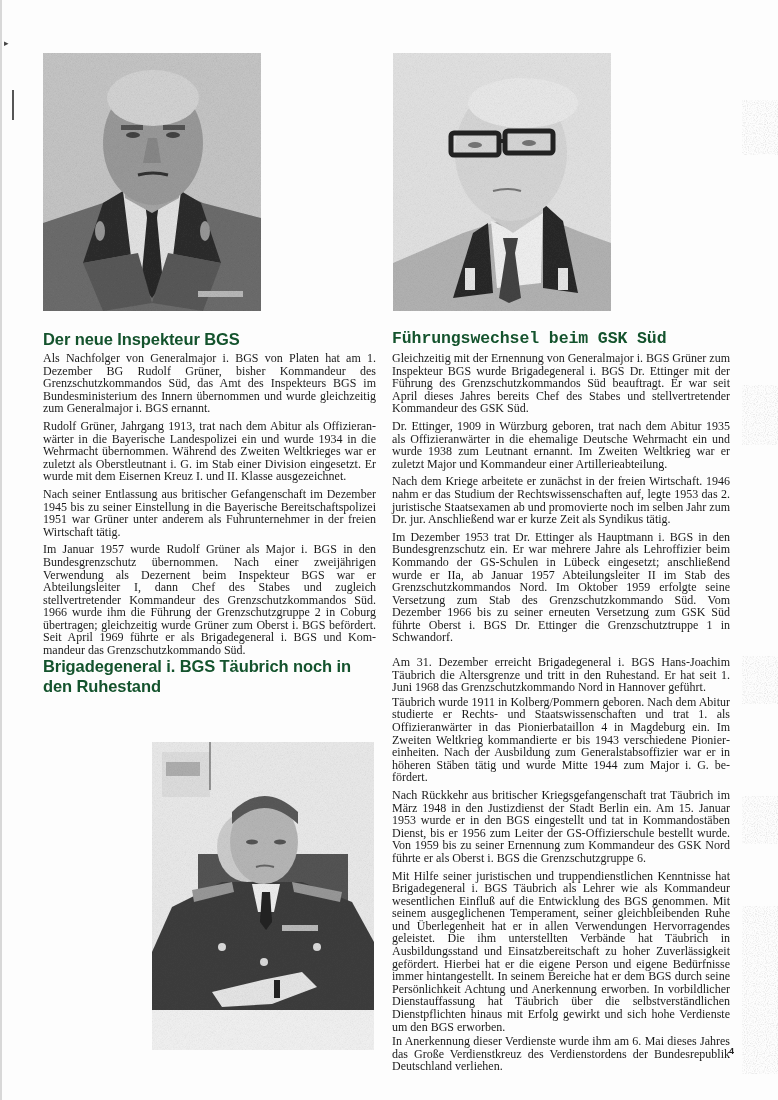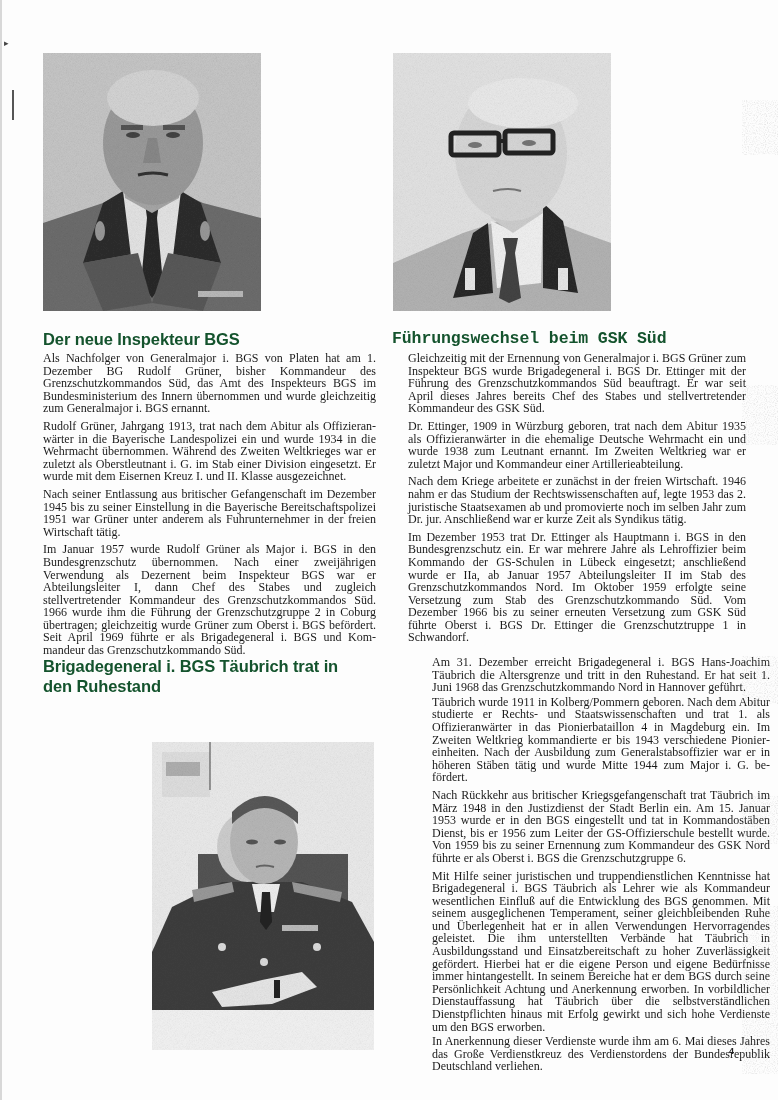--- a/index.html
+++ b/index.html
@@ -124,28 +124,28 @@
   <h2 class="headline" style="left:43px; top:329px; width:340px;">Der neue Inspekteur BGS</h2>
   <h2 class="headline" style="left:392px; top:329px; width:360px;font-family:Liberation Mono, monospace;">Führungswechsel beim GSK Süd</h2>
 
   <div class="col" style="left:43px; top:352px; width:333px;">
     <p>Als Nachfolger von Generalmajor i. BGS von Platen hat am 1. Dezember BG Rudolf Grüner, bisher Kommandeur des Grenzschutzkommandos Süd, das Amt des Inspekteurs BGS im Bundesministerium des Innern übernommen und wurde gleichzeitig zum Generalmajor i. BGS ernannt.</p>
     <p>Rudolf Grüner, Jahrgang 1913, trat nach dem Abitur als Offizieran­wärter in die Bayerische Landespolizei ein und wurde 1934 in die Wehrmacht übernommen. Während des Zweiten Weltkrieges war er zuletzt als Oberstleutnant i. G. im Stab einer Division eingesetzt. Er wurde mit dem Eisernen Kreuz I. und II. Klasse ausgezeichnet.</p>
     <p>Nach seiner Entlassung aus britischer Gefangenschaft im Dezember 1945 bis zu seiner Einstellung in die Bayerische Bereitschaftspolizei 1951 war Grüner unter anderem als Fuhrunternehmer in der freien Wirtschaft tätig.</p>
     <p>Im Januar 1957 wurde Rudolf Grüner als Major i. BGS in den Bundes­grenzschutz übernommen. Nach einer zweijährigen Verwendung als Dezernent beim Inspekteur BGS war er Abteilungsleiter I, dann Chef des Stabes und zugleich stellvertretender Kommandeur des Grenzschutz­kommandos Süd. 1966 wurde ihm die Führung der Grenzschutzgruppe 2 in Coburg übertragen; gleichzeitig wurde Grüner zum Oberst i. BGS befördert. Seit April 1969 führte er als Brigadegeneral i. BGS und Kom­mandeur das Grenzschutzkommando Süd.</p>
   </div>
 
-  <div class="col" style="left:392px; top:352px; width:338px;margin-left:16px;">
+  <div class="col" style="left:392px; top:352px; width:338px;">
     <p>Gleichzeitig mit der Ernennung von Generalmajor i. BGS Grüner zum Inspekteur BGS wurde Brigadegeneral i. BGS Dr. Ettinger mit der Füh­rung des Grenzschutzkommandos Süd beauftragt. Er war seit April dieses Jahres bereits Chef des Stabes und stellvertretender Kommandeur des GSK Süd.</p>
     <p>Dr. Ettinger, 1909 in Würzburg geboren, trat nach dem Abitur 1935 als Offizieranwärter in die ehemalige Deutsche Wehrmacht ein und wurde 1938 zum Leutnant ernannt. Im Zweiten Weltkrieg war er zuletzt Major und Kommandeur einer Artillerieabteilung.</p>
     <p>Nach dem Kriege arbeitete er zunächst in der freien Wirtschaft. 1946 nahm er das Studium der Rechtswissenschaften auf, legte 1953 das 2. juristische Staatsexamen ab und promovierte noch im selben Jahr zum Dr. jur. Anschließend war er kurze Zeit als Syndikus tätig.</p>
     <p>Im Dezember 1953 trat Dr. Ettinger als Hauptmann i. BGS in den Bundesgrenzschutz ein. Er war mehrere Jahre als Lehroffizier beim Kommando der GS-Schulen in Lübeck eingesetzt; anschließend wurde er IIa, ab Januar 1957 Abteilungsleiter II im Stab des Grenzschutz­kommandos Nord. Im Oktober 1959 erfolgte seine Versetzung zum Stab des Grenzschutzkommando Süd. Vom Dezember 1966 bis zu seiner erneuten Versetzung zum GSK Süd führte Oberst i. BGS Dr. Ettinger die Grenzschutztruppe 1 in Schwandorf.</p>
   </div>
 
-  <h2 class="headline" style="left:43px; top:656px; width:320px;">Brigadegeneral i. BGS Täubrich trat in den Ruhestand</h2>
+  <h2 class="headline" style="left:43px; top:656px; width:320px;">Brigadegeneral i. BGS Täubrich noch in den Ruhestand</h2>
 
   <div class="photo" style="left:152px; top:742px; width:222px; height:308px;">
     <svg viewBox="0 0 222 308" preserveAspectRatio="none">
       <defs>
         <filter id="grain3">
             <feTurbulence type="fractalNoise" baseFrequency="1.4" numOctaves="1"></feTurbulence>
             <feColorMatrix type="saturate" values="0"></feColorMatrix>
             <feComponentTransfer>
               <feFuncA type="table" tableValues="0 0.3"></feFuncA>
             </feComponentTransfer>
@@ -183,21 +183,21 @@
         <path d="M80 82 Q112 50 146 82 L146 70 Q112 38 80 70 Z" fill="#5a5a5a"></path>
         <ellipse cx="100" cy="100" rx="6" ry="2.5" fill="#555"></ellipse>
         <ellipse cx="128" cy="100" rx="6" ry="2.5" fill="#555"></ellipse>
         <path d="M104 125 Q112 122 122 125" stroke="#666" stroke-width="2" fill="none"></path>
 
         <rect x="0" y="268" width="222" height="40" fill="#f4f4f4"></rect>
       </g>
     </svg>
   </div>
 
-  <div class="col" style="left:392px; top:656px; width:338px;margin-left:40px;">
+  <div class="col" style="left:392px; top:656px; width:338px;">
     <p style="margin-bottom:2px;">Am 31. Dezember erreicht Brigadegeneral i. BGS Hans-Joachim Täubrich die Altersgrenze und tritt in den Ruhestand. Er hat seit 1. Juni 1968 das Grenzschutzkommando Nord in Hannover geführt.</p>
     <p>Täubrich wurde 1911 in Kolberg/Pommern geboren. Nach dem Abitur studierte er Rechts- und Staatswissenschaften und trat 1. als Offizieranwärter in das Pionierbataillon 4 in Magdeburg ein. Im Zweiten Weltkrieg kommandierte er bis 1943 verschiedene Pionier­einheiten. Nach der Ausbildung zum Generalstabsoffizier war er in höheren Stäben tätig und wurde Mitte 1944 zum Major i. G. be­fördert.</p>
     <p>Nach Rückkehr aus britischer Kriegsgefangenschaft trat Täubrich im März 1948 in den Justizdienst der Stadt Berlin ein. Am 15. Januar 1953 wurde er in den BGS eingestellt und tat in Kommandostäben Dienst, bis er 1956 zum Leiter der GS-Offizierschule bestellt wurde. Von 1959 bis zu seiner Ernennung zum Kommandeur des GSK Nord führte er als Oberst i. BGS die Grenzschutzgruppe 6.</p>
     <p style="margin-bottom:2px;">Mit Hilfe seiner juristischen und truppendienstlichen Kenntnisse hat Brigadegeneral i. BGS Täubrich als Lehrer wie als Kommandeur wesent­lichen Einfluß auf die Entwicklung des BGS genommen. Mit seinem aus­geglichenen Temperament, seiner gleichbleibenden Ruhe und Überlegen­heit hat er in allen Verwendungen Hervorragendes geleistet. Die ihm unterstellten Verbände hat Täubrich in Ausbildungsstand und Einsatz­bereitschaft zu hoher Zuverlässigkeit gefördert. Hierbei hat er die eigene Person und eigene Bedürfnisse immer hintangestellt. In seinem Be­reiche hat er dem BGS durch seine Persönlichkeit Achtung und An­erkennung erworben. In vorbildlicher Dienstauffassung hat Täubrich über die selbstverständlichen Dienstpflichten hinaus mit Erfolg ge­wirkt und sich hohe Verdienste um den BGS erworben.</p>
     <p>In Anerkennung dieser Verdienste wurde ihm am 6. Mai dieses Jahres das Große Verdienstkreuz des Verdienstordens der Bundesrepublik Deutschland verliehen.</p>
   </div>
 
   <div class="page-number">4</div>
 
   <svg class="speckle" style="left:742px; top:100px; width:36px; height:1000px;" viewBox="0 0 36 1000">

